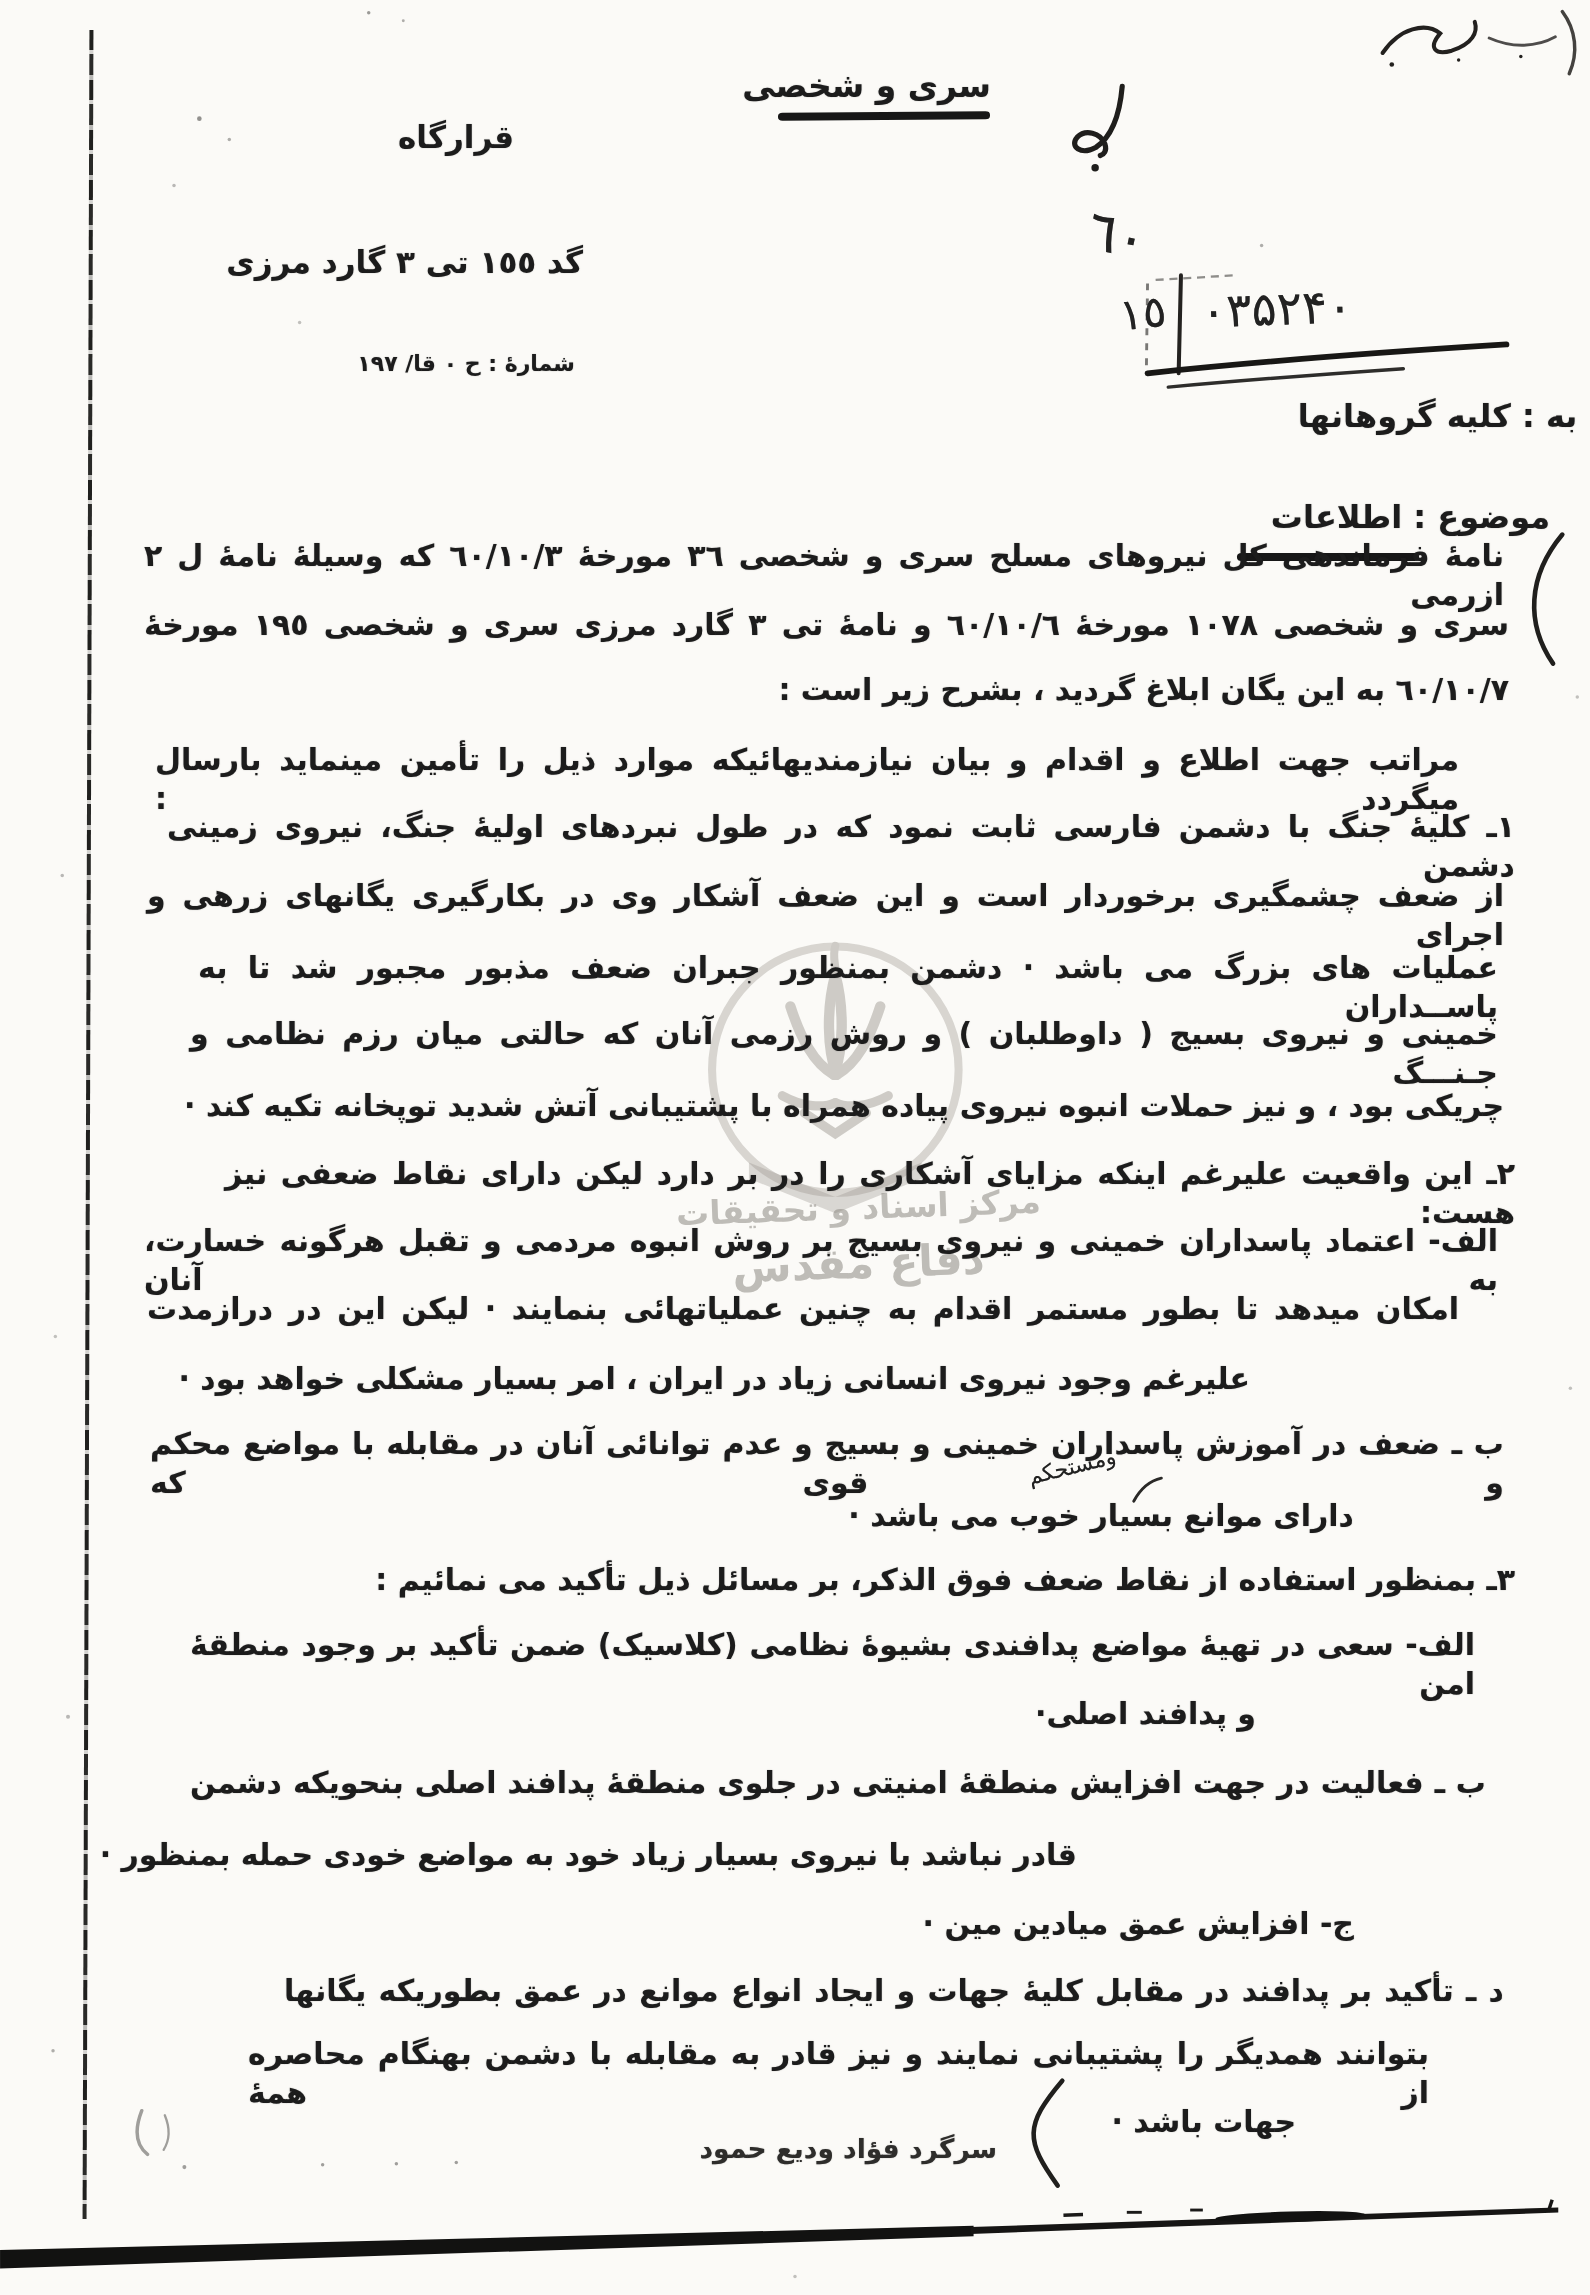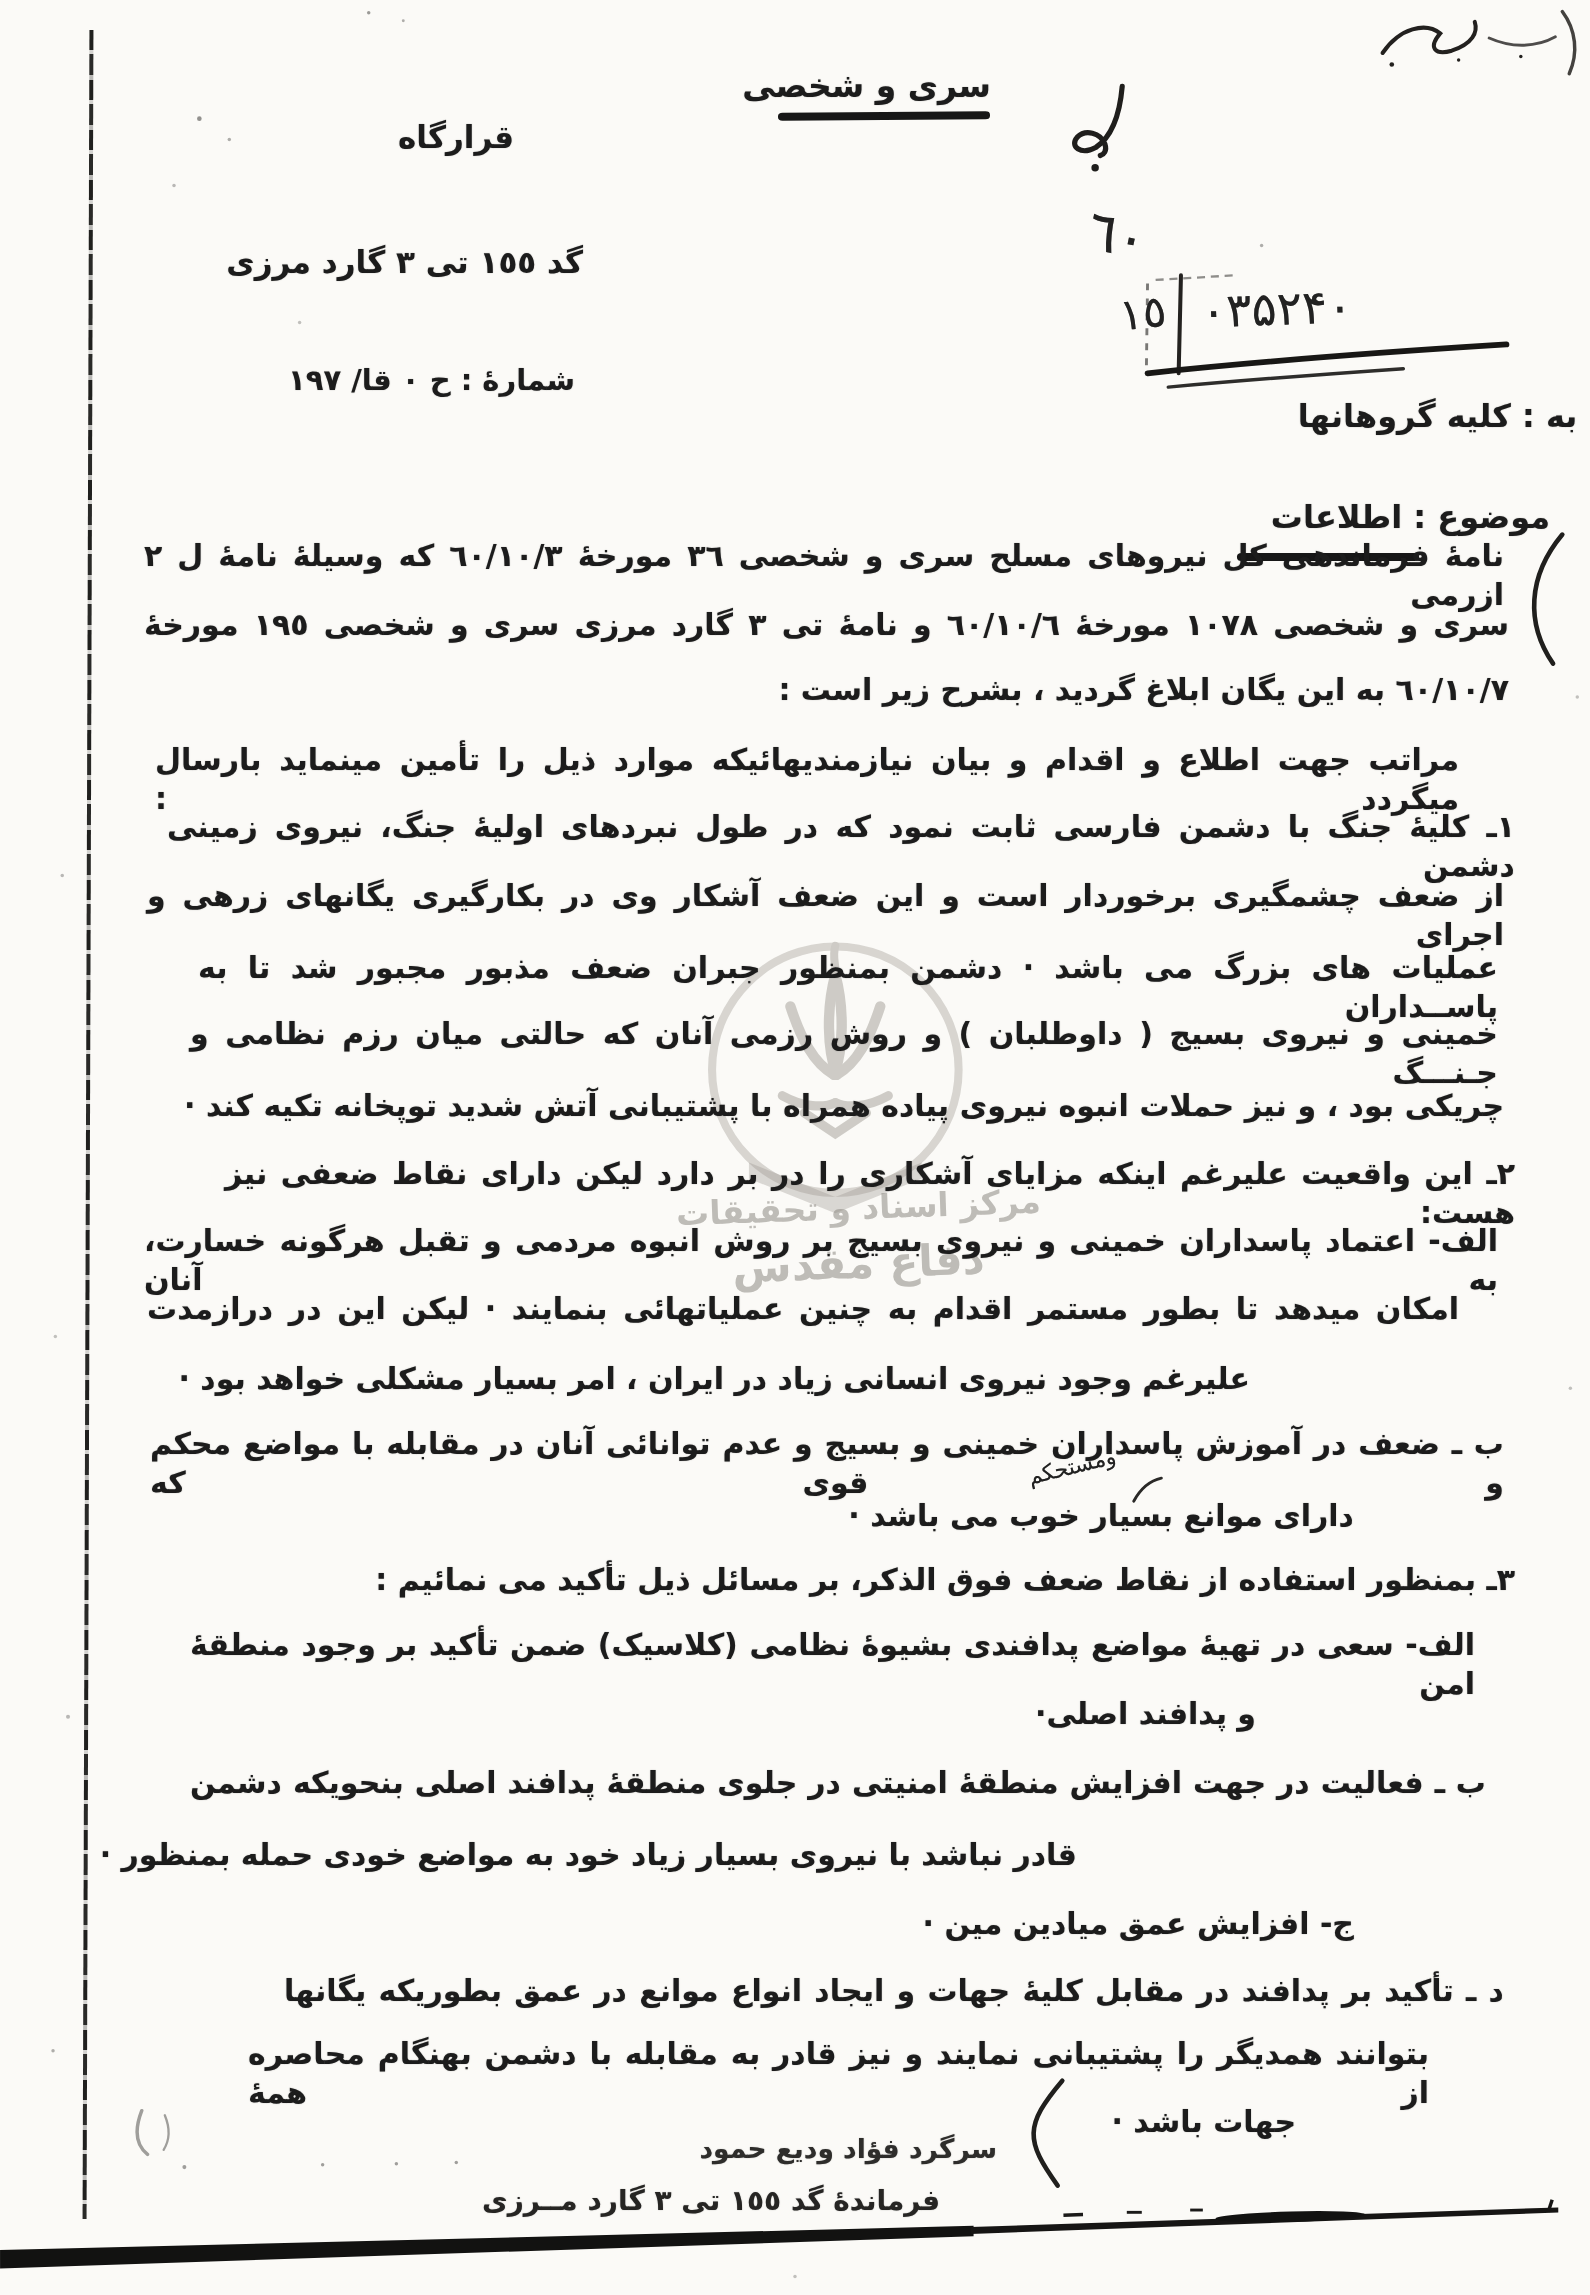--- a/index.html
+++ b/index.html
@@ -85,21 +85,21 @@
     <polygon points="1300,2018 1450,2078 1600,2018 1600,2046 1450,2106 1300,2046" fill="#9a968e" opacity="0.35"></polygon>
   </svg>
   <div class="wm-text" style="left:657px;top:1188px;width:403px;font-size:33px;">مرکز اسناد و تحقیقات</div>
   <div class="wm-text" style="left:657px;top:1238px;width:403px;font-size:43px;">دفاع مقدس</div>
 
   <div class="typed title" style="top:65px;right:599px;">سری و شخصی</div>
   <div class="underline" style="top:112px;right:600px;width:212px;transform:rotate(-.4deg);"></div>
 
   <div class="typed" style="top:118px;right:1076px;font-size:31px;">قرارگاه</div>
   <div class="typed" style="top:243px;right:1007px;font-size:31px;">گد ١٥٥ تی ٣ گارد مرزی</div>
-  <div class="typed" style="top:362px;right:1015px;font-size:29px;">شمارۀ : ح ٠ قا/ ١٩٧</div>
+  <div class="typed" style="top:350px;right:1015px;font-size:22px;">شمارۀ : ح ٠ قا/ ١٩٧</div>
 
   <div class="typed" style="top:396px;right:12.7px;font-size:32px;">به : کلیه گروهانها</div>
   <div class="typed" style="top:497px;right:40px;font-size:32px;">موضوع : اطلاعات</div>
   <div class="underline" style="top:553px;right:171px;width:182px;height:7.5px;"></div>
 
   <div class="hand" style="left:1088px;top:203px;font-size:55px;transform:rotate(12deg);">٦٠</div>
   <div class="hand" style="left:1119px;top:287px;font-size:44px;transform:rotate(-6deg);">١٥</div>
   <div class="hand" style="left:1201px;top:281px;font-size:47px;letter-spacing:5.8px;transform:rotate(-2deg);">۰۳۵۲۴۰</div>
   <div class="hand" style="left:1027px;top:1454px;font-size:22px;transform:rotate(-14deg);">ومستحکم</div>
 
@@ -124,21 +124,20 @@
       <div class="line" style="top: 1694px; right: 334px;">و پدافند اصلی·</div>
       <div class="line just" style="top: 1763px; right: 104px; left: 190px;">ب ـ فعالیت در جهت افزایش منطقۀ امنیتی در جلوی منطقۀ پدافند اصلی بنحویکه دشمن</div>
       <div class="line" style="top: 1835px; right: 513px;">قادر نباشد با نیروی بسیار زیاد خود به مواضع خودی حمله بمنظور ·</div>
       <div class="line" style="top: 1904px; right: 236px;">ج- افزایش عمق میادین مین ·</div>
       <div class="line just" style="top: 1971px; right: 86px; left: 248px; margin-left: 36px;">د ـ تأکید بر پدافند در مقابل کلیۀ جهات و ایجاد انواع موانع در عمق بطوریکه یگانها</div>
       <div class="line just" style="top: 2034px; right: 161px; left: 248px;">بتوانند همدیگر را پشتیبانی نمایند و نیز قادر به مقابله با دشمن بهنگام محاصره از همۀ</div>
       <div class="line" style="top: 2102px; right: 294px;">جهات باشد ·</div>
     </div>
 
   <div class="typed" style="top:2132px;right:593px;font-size:26.5px;color:#2e2d2b;">سرگرد فؤاد ودیع حمود</div>
-  <div class="typed" style="top:2183px;right:650px;font-size:28px;color:#262523;">فرماندۀ گد ١٥٥ تی ٣ گارد مــرزی</div>
 
   <svg width="1590" height="2295" viewBox="0 0 2760 3984">
 
     <g stroke="#23211f" fill="none" stroke-linecap="round">
       <path d="M2400,92 C2430,48 2475,38 2500,58 C2478,84 2492,96 2520,88 C2556,76 2566,56 2560,38" stroke-width="7"></path>
       <path d="M2585,66 C2625,84 2668,82 2700,64" stroke-width="5" opacity=".8"></path>
       <path d="M2712,20 C2736,52 2740,92 2724,128" stroke-width="6" opacity=".85"></path>
       <circle cx="2416" cy="112" r="4" fill="#23211f" stroke="none"></circle>
       <circle cx="2532" cy="104" r="3" fill="#23211f" stroke="none"></circle>
       <circle cx="2640" cy="98" r="3" fill="#23211f" stroke="none"></circle>

